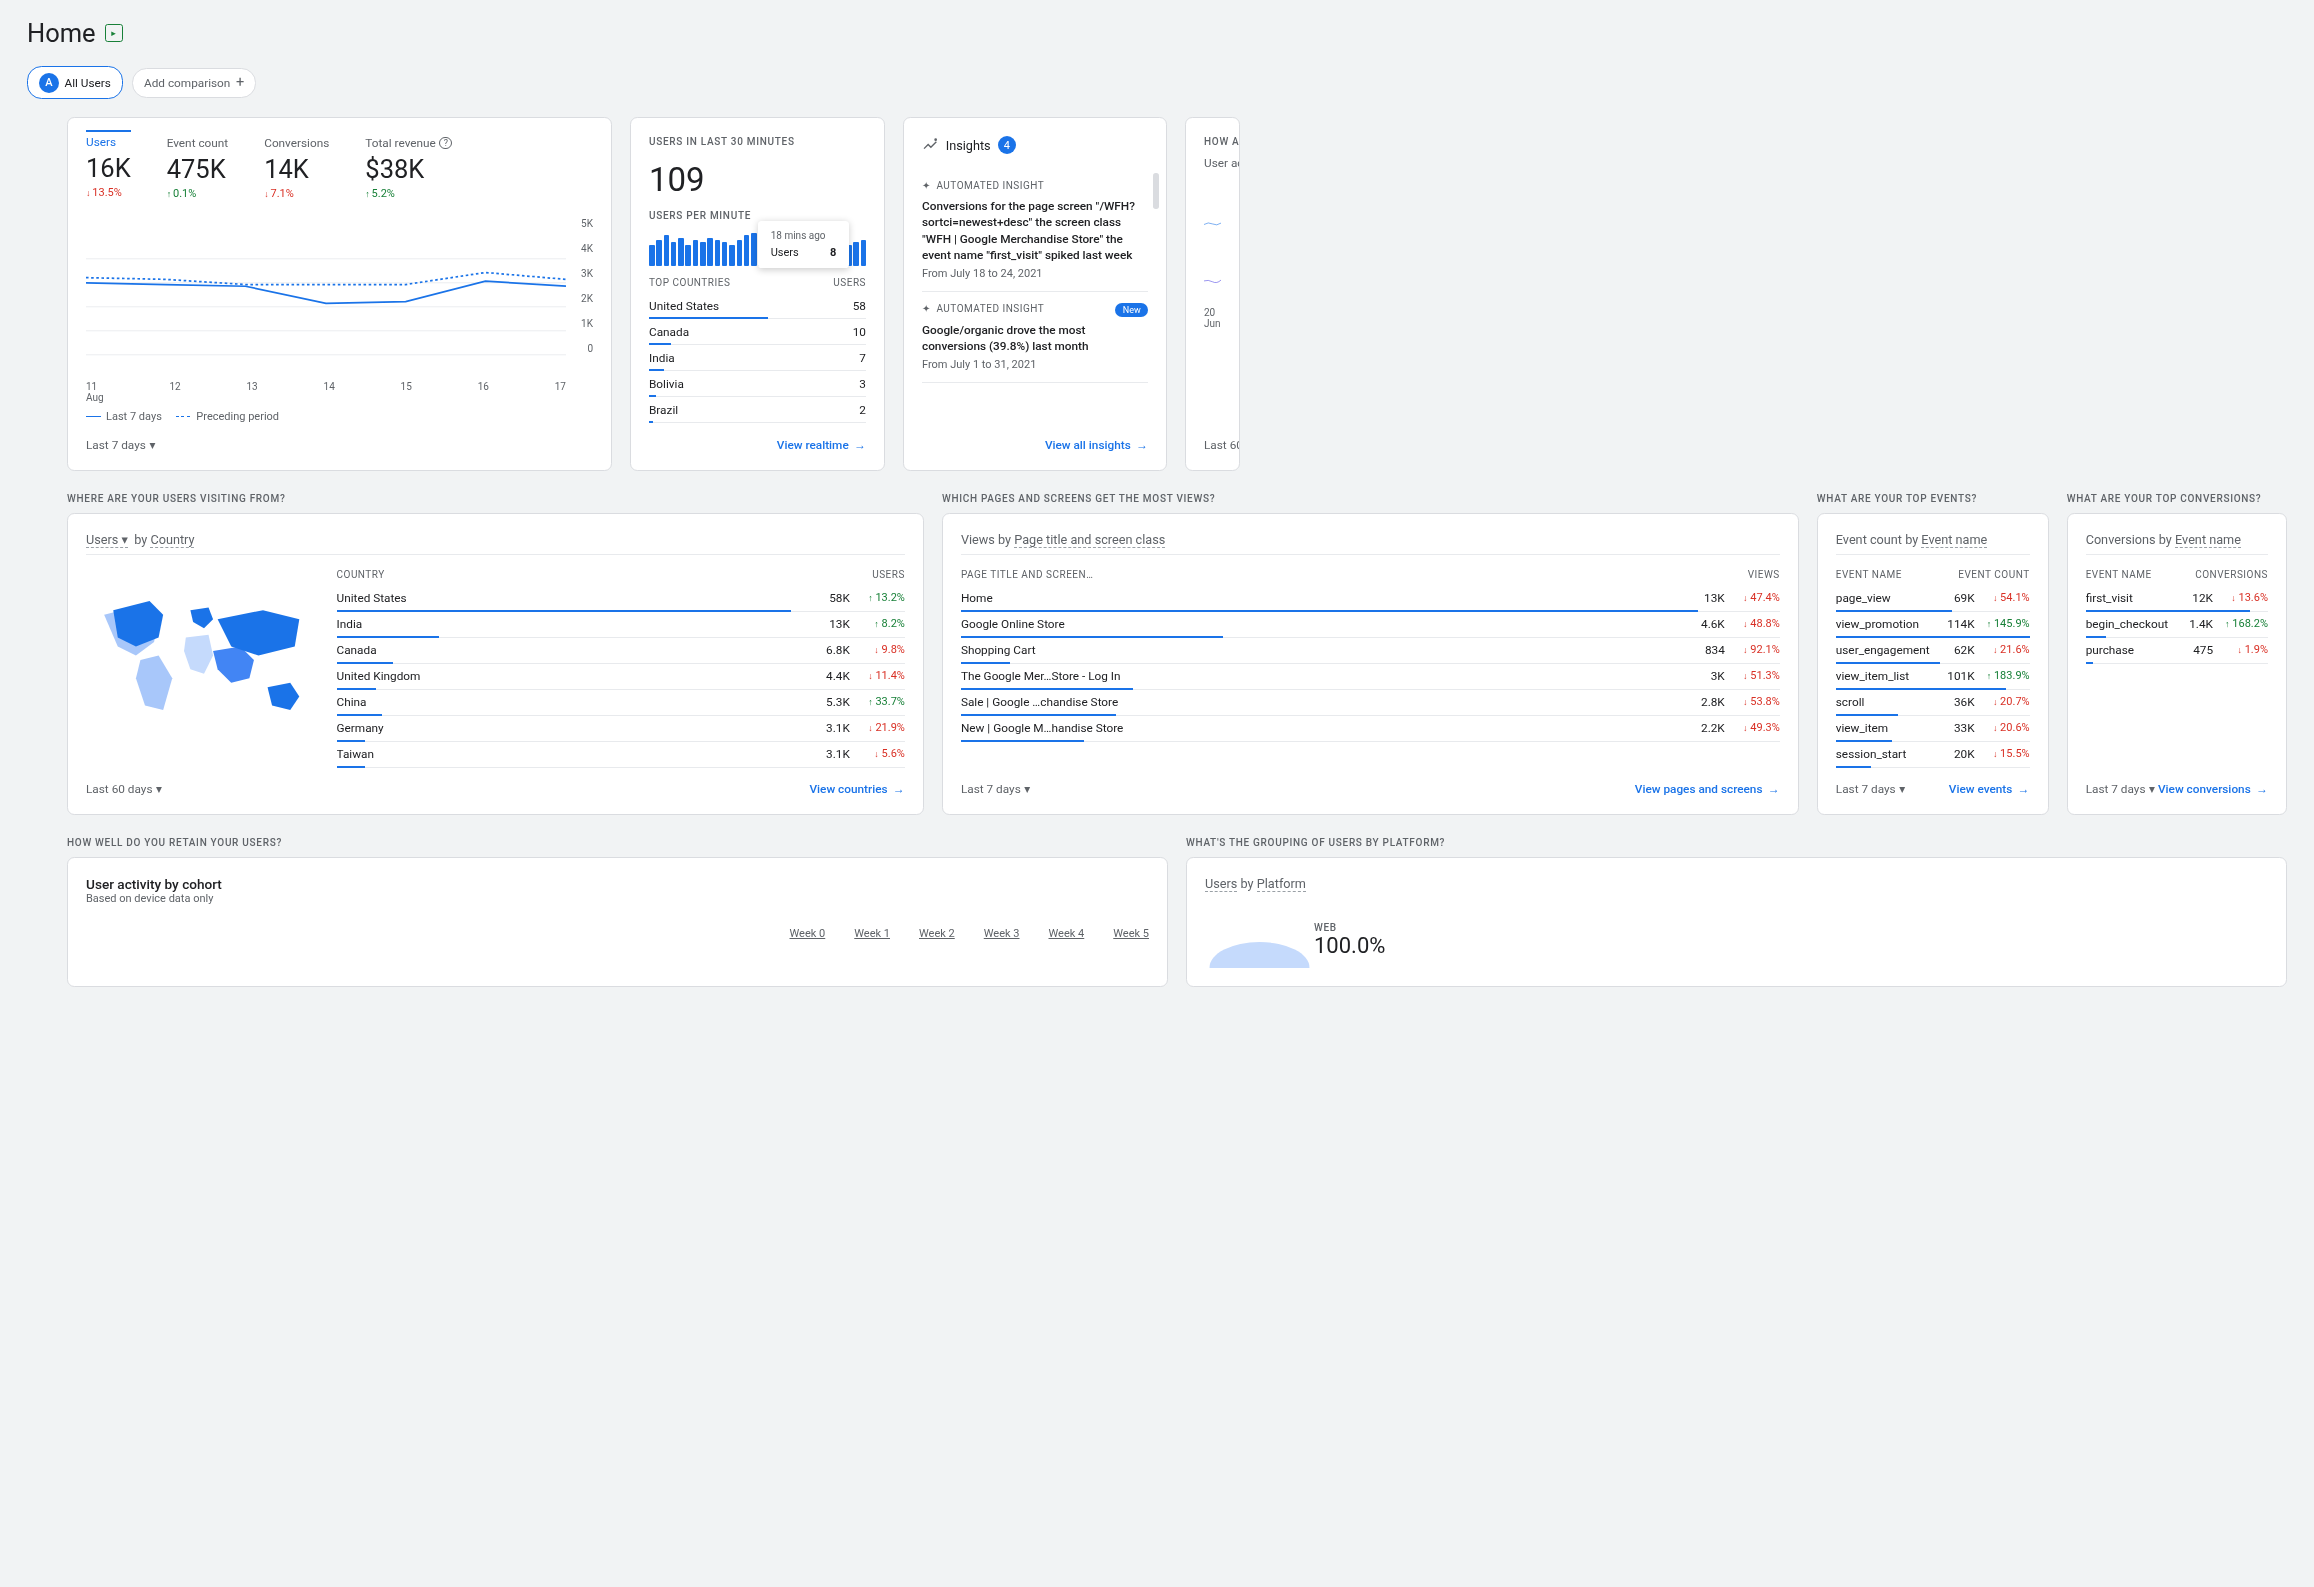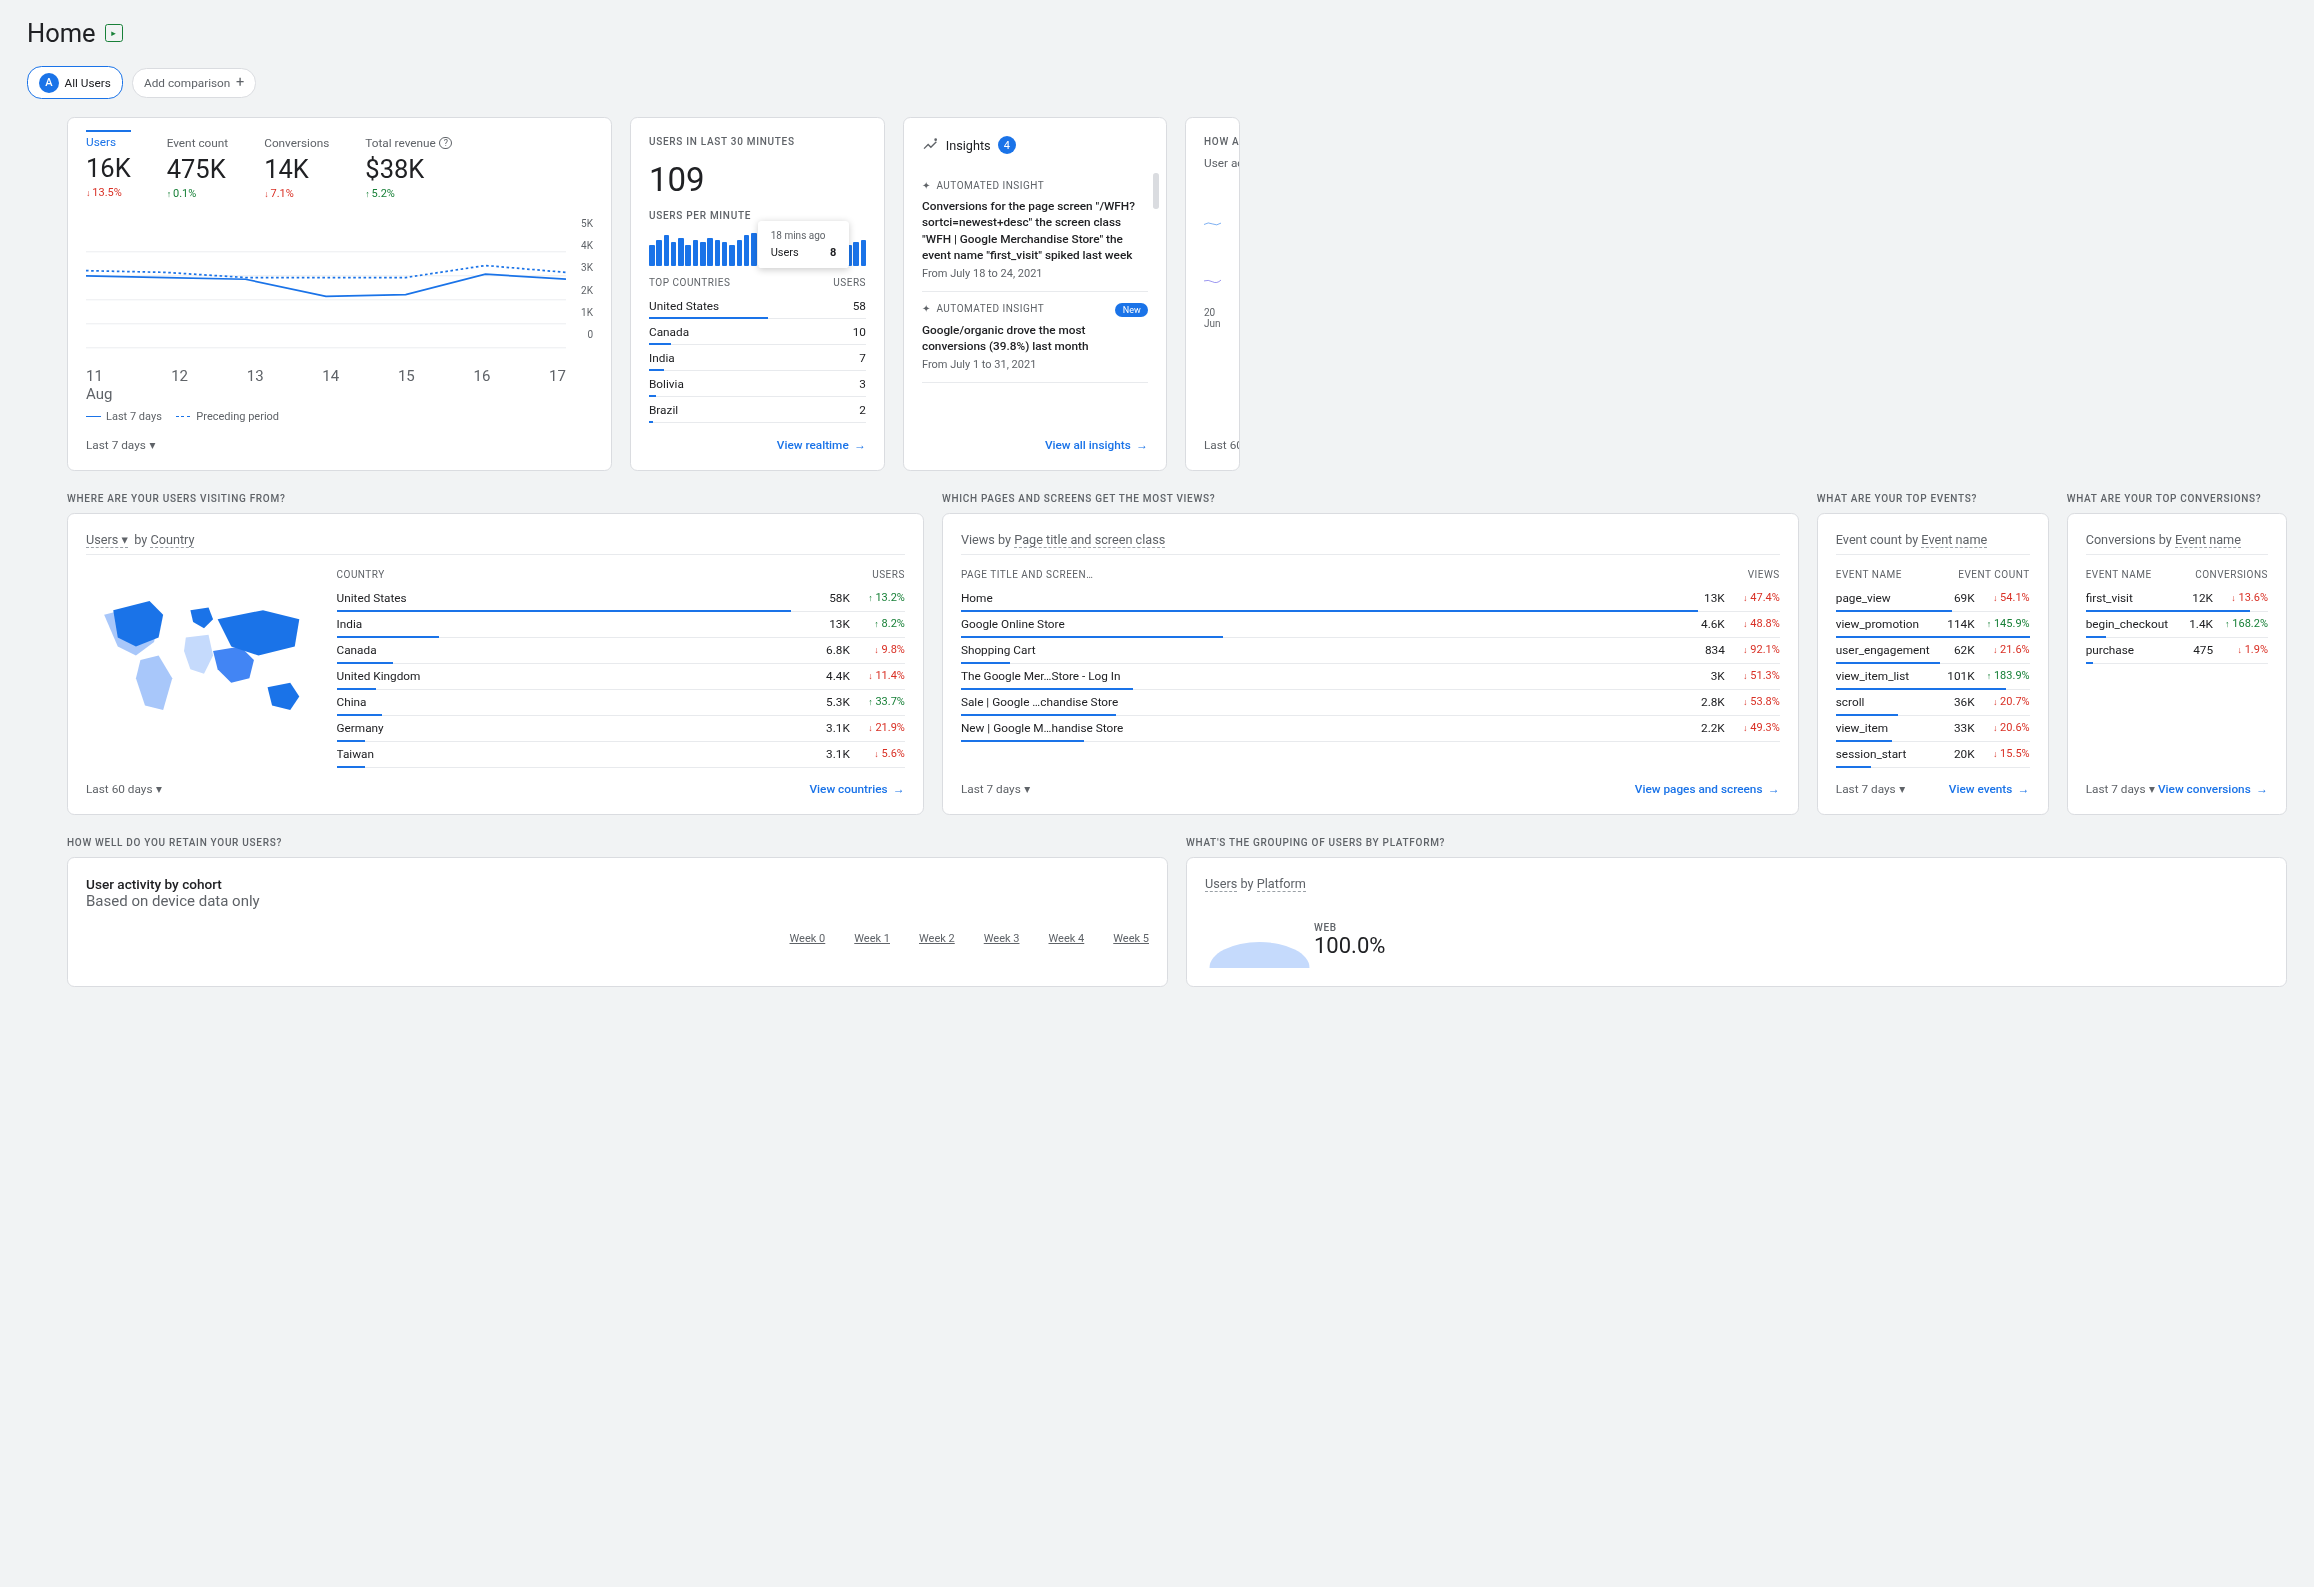--- a/index.html
+++ b/index.html
@@ -25,21 +25,21 @@
 .metric { cursor: pointer; }
 .metric.active .metric-label { color: #1a73e8; border-top: 2.7px solid #1a73e8; padding-top: 3.6px; margin-top: -6.4px; }
 .metric-label { font-size: 11.8px; color: #5f6368; display: flex; align-items: center; gap: 3.6px; }
 .metric-value { font-size: 25.5px; font-weight: 400; margin-top: 3.6px; }
 .metric-delta { font-size: 11px; margin-top: 3.6px; display: flex; align-items: center; gap: 1.8px; }
 .delta-up { color: #188038; }
 .delta-down { color: #d93025; }
 .arrow { font-size: 9px; }
 .chart-area { flex: 1; position: relative; min-height: 127px; margin-bottom: 9px; }
 .y-labels { position: absolute; right: 0; top: 0; bottom: 18px; display: flex; flex-direction: column; justify-content: space-between; font-size: 10px; color: #5f6368; text-align: right; }
-.x-labels { display: flex; justify-content: space-between; font-size: 15px; color: #5f6368; padding-right: 27px; }
+.x-labels { display: flex; justify-content: space-between; font-size: 10px; color: #5f6368; padding-right: 27px; }
 .legend { display: flex; gap: 14.5px; font-size: 11px; color: #5f6368; margin-top: 7.3px; }
 .legend-item { display: flex; align-items: center; gap: 5.5px; }
 .leg-solid { width: 14.5px; height: 1.8px; background: #1a73e8; }
 .leg-dash { width: 14.5px; height: 1.8px; background: repeating-linear-gradient(90deg, #1a73e8 0 2.7px, transparent 2.7px 5.5px); }
 .card-footer { display: flex; justify-content: space-between; align-items: center; margin-top: auto; padding-top: 14.5px; }
 .date-selector { font-size: 11.8px; color: #5f6368; display: flex; align-items: center; gap: 3.6px; cursor: pointer; }
 .link-btn { color: #1a73e8; font-size: 11.8px; font-weight: 500; display: flex; align-items: center; gap: 5.5px; cursor: pointer; }
 .realtime-big { font-size: 33px; font-weight: 400; margin: 3.6px 0 11px; }
 .bar-chart { display: flex; align-items: flex-end; gap: 1.8px; height: 36px; margin-bottom: 11px; position: relative; }
 .bar { flex: 1; background: #1a73e8; border-radius: 0.9px; }
@@ -63,21 +63,21 @@
 .dropdown-inline { cursor: pointer; margin-top: 44px; }
 .map-area { display: flex; gap: 14.5px; }
 .map-svg { flex: 0 0 236px; height: 164px; }
 .map-table { flex: 1; }
 .three-col { display: flex; justify-content: space-between; padding: 5.5px 0; border-bottom: 0.9px solid #e8eaed; font-size: 11.8px; position: relative; }
 .three-col::after { content: ''; position: absolute; bottom: -0.9px; left: 0; height: 1.8px; background: #1a73e8; width: var(--bar-w, 0); }
 .col-mid { text-align: right; min-width: 45px; }
 .col-right { text-align: right; min-width: 55px; font-size: 11px; }
 .help-icon { width: 12.7px; height: 12.7px; border: 0.9px solid #5f6368; border-radius: 50%; display: inline-flex; align-items: center; justify-content: center; font-size: 9px; }
 .cohort-weeks { display: flex; justify-content: flex-end; gap: 29px; font-size: 11px; color: #5f6368; text-decoration: underline; }
-.sub-text { font-size: 15px; color: #5f6368; }
+.sub-text { font-size: 11px; color: #5f6368; }
 .spark { width: 100%; height: 55px; }
 svg { display: block; }
 .card-col { flex: 1; display: flex; flex-direction: column; }
 .row2 .card { flex: 1; min-width: 0; }
 .row2 .card:first-child { flex: 0 0 436px; }
 .row3 .card { flex: 1; }
 </style>
 </head>
 <body>
 

